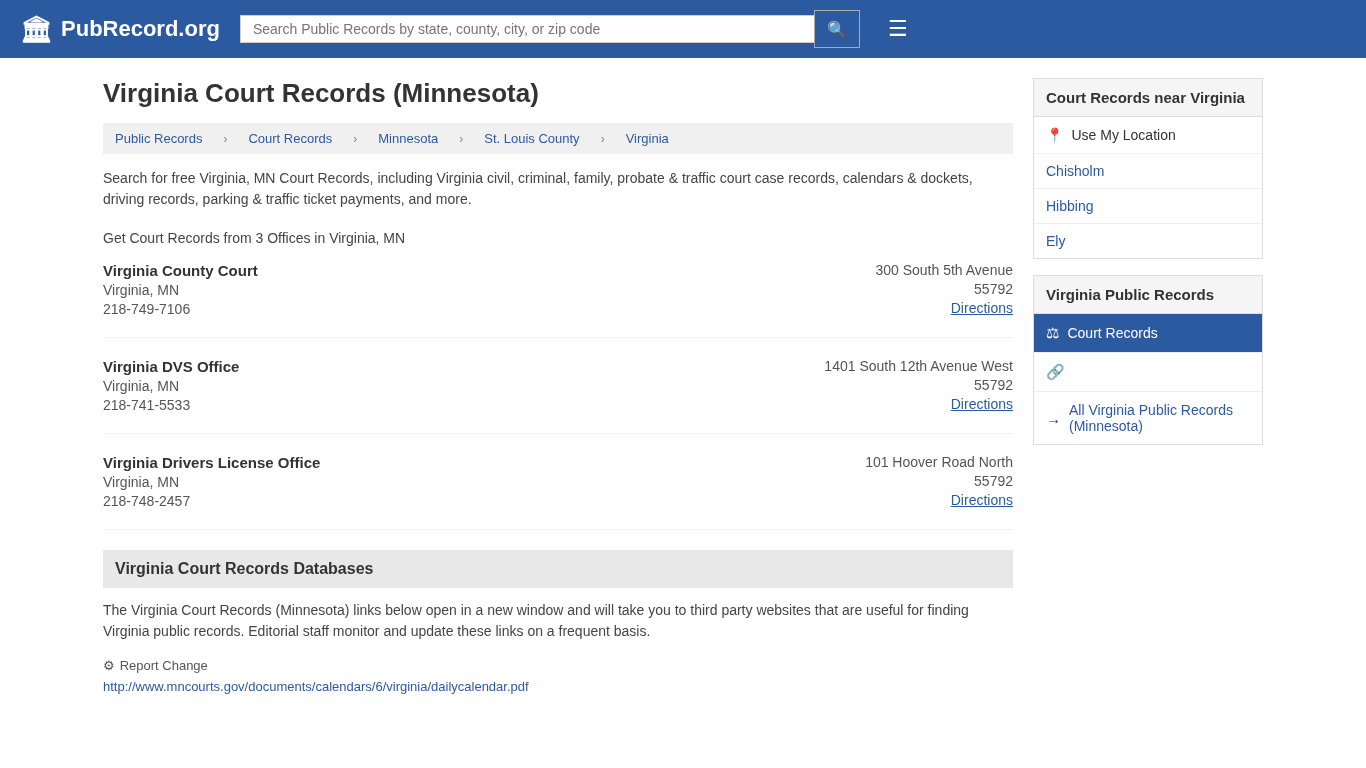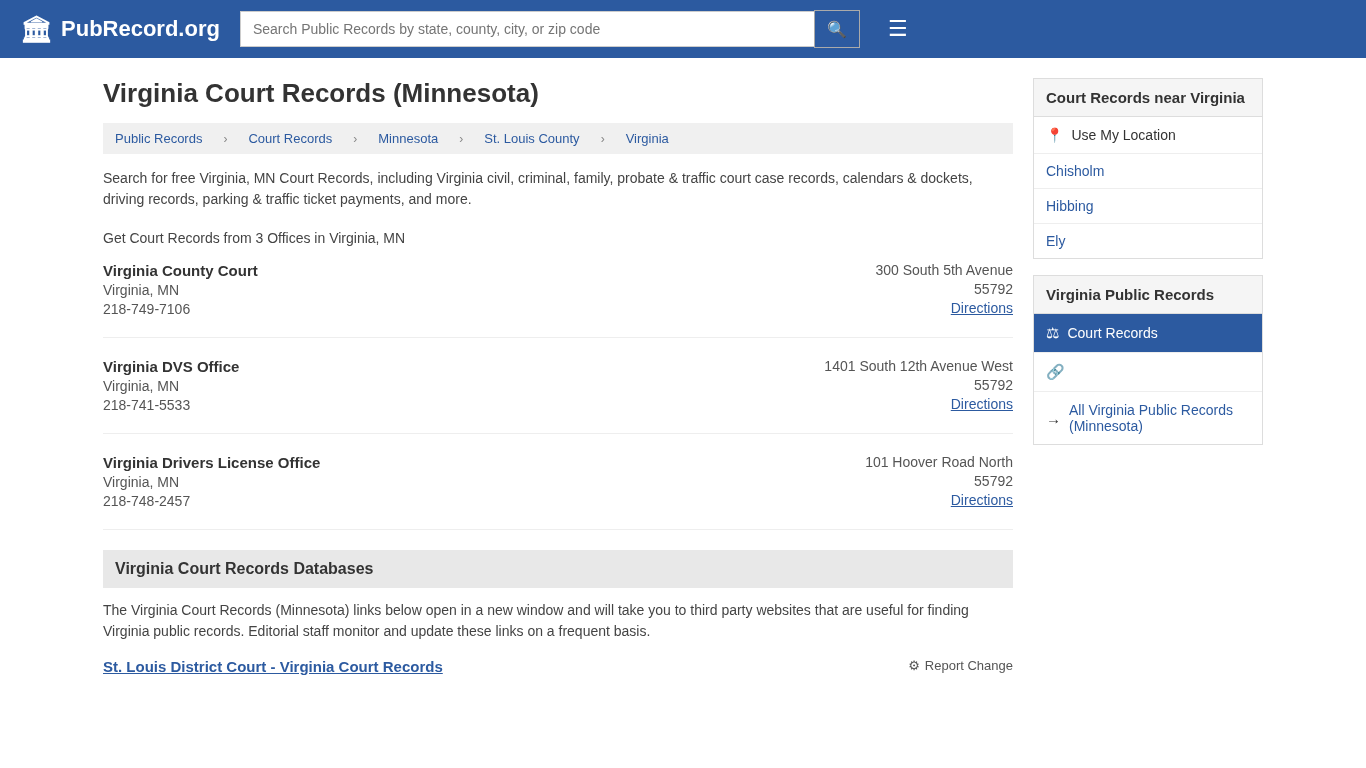--- a/index.html
+++ b/index.html
@@ -32,21 +32,21 @@
       align-items: center;
       max-width: 620px;
     }
     .search-input {
       flex: 1;
       padding: 8px 12px;
       border: 1px solid #ccc;
       border-right: none;
       font-size: 14px;
       outline: none;
-      height: 36px;
+      height: 28px;
     }
     .search-button {
       background: #2c5aa0;
       border: 1px solid #aaa;
       color: #fff;
       padding: 0 12px;
       height: 38px;
       cursor: pointer;
       font-size: 16px;
       display: flex;
@@ -366,26 +366,26 @@
         <div class="office-address">101 Hoover Road North</div>
         <div class="office-zip">55792</div>
         <a class="directions-link" href="#">Directions</a>
       </div>
     </div>
 
     <div class="section-header">Virginia Court Records Databases</div>
     <p class="db-description">The Virginia Court Records (Minnesota) links below open in a new window and will take you to third party websites that are useful for finding Virginia public records. Editorial staff monitor and update these links on a frequent basis.</p>
 
     <div class="db-link-row">
-      <a class="db-link-title" href="#">St. Louis District Court - Virginia Court Records</a>
       <span class="report-change">
         <span>⚙</span>
         <span>Report Change</span>
       </span>
     </div>
+    <div class="db-url">http://www.mncourts.gov/documents/calendars/6/virginia/dailycalendar.pdf</div>
 
   </div>
 
   <aside class="sidebar">
 
     <div class="sidebar-section-title">Court Records near Virginia</div>
     <div class="sidebar-nearby">
       <div class="use-location">
         <span>📍</span>
         <span>Use My Location</span>

